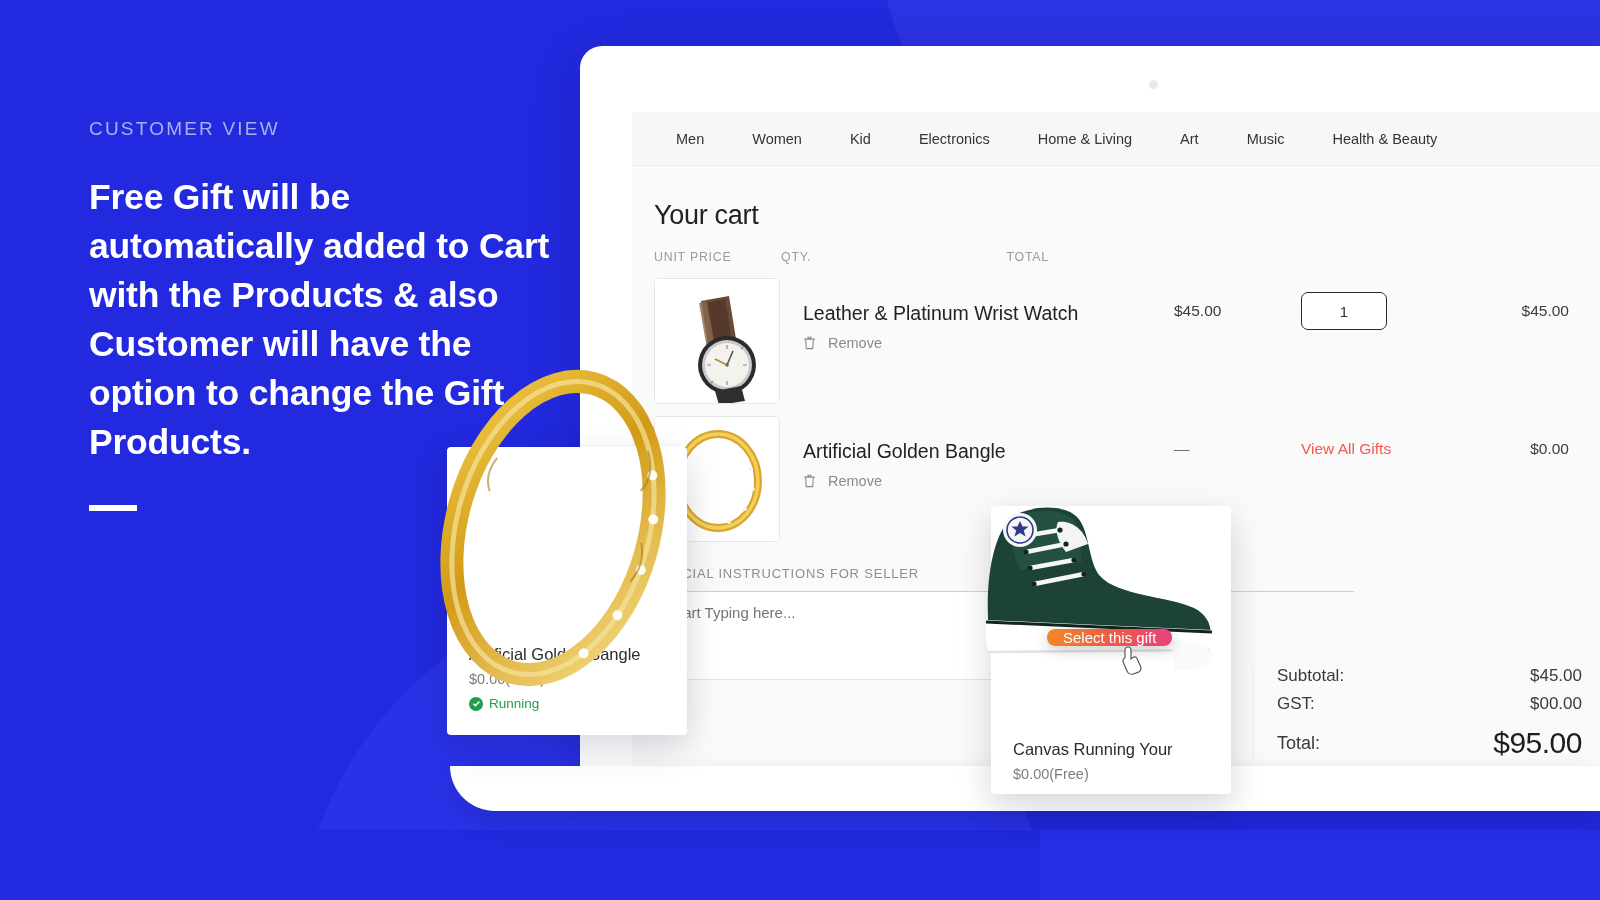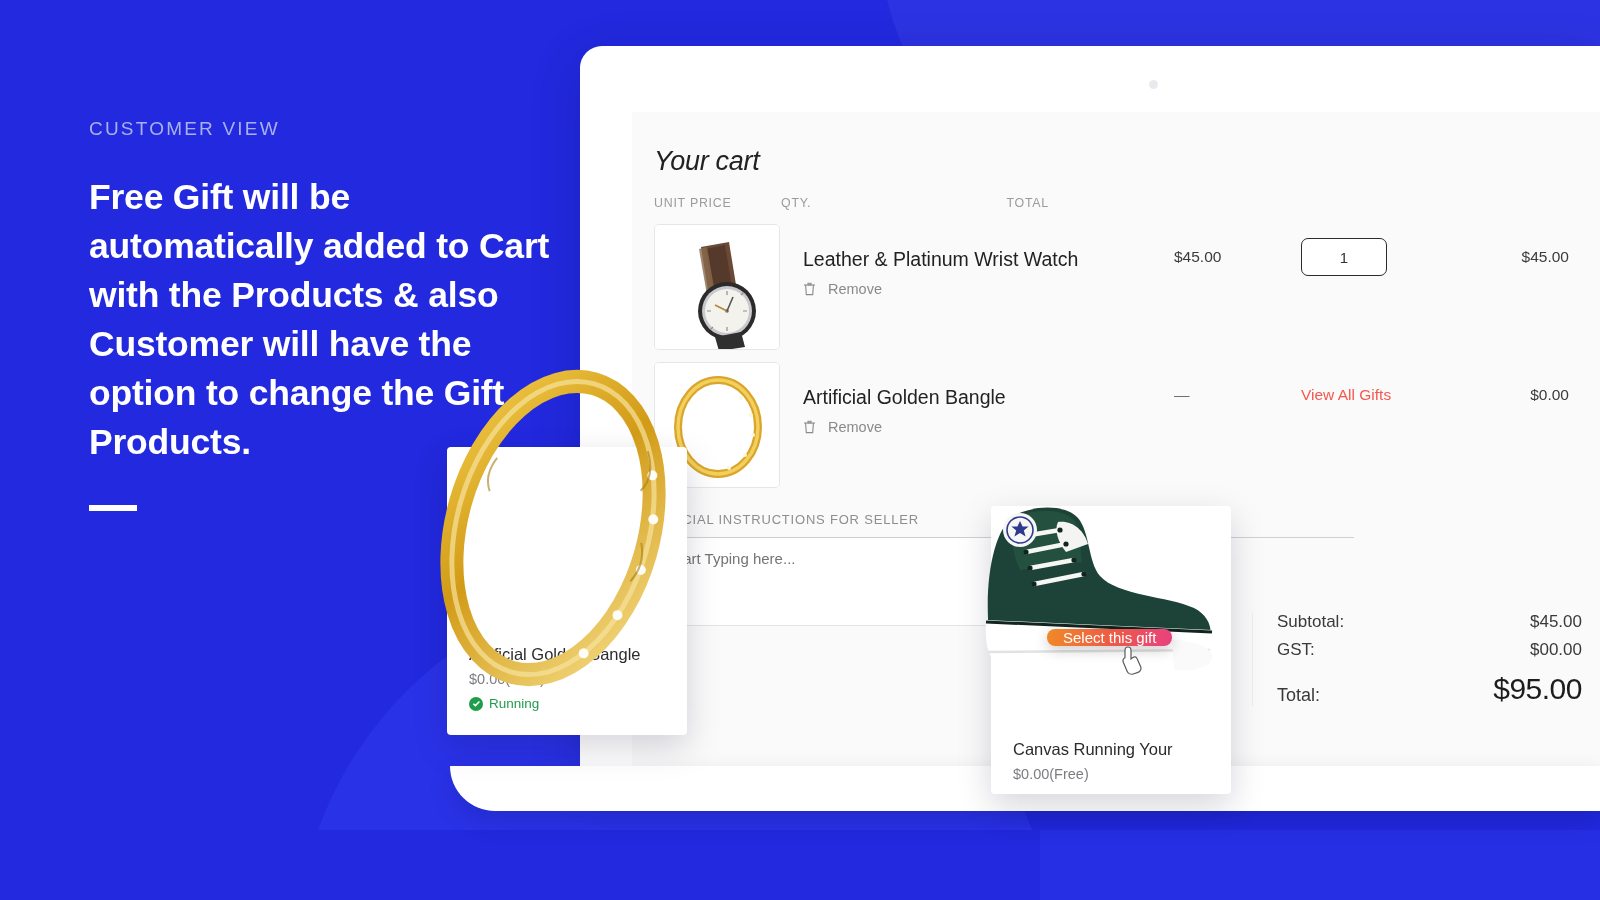--- a/index.html
+++ b/index.html
@@ -68,21 +68,21 @@
     height:54px; background:#f7f7f8; border-bottom:1px solid #ececed;
     display:flex; align-items:center; padding-left:20px; gap:0;
   }
   .nav-item {
     font-size:14.5px; color:#343434; padding:0 24px; white-space:nowrap;
     cursor:pointer;
   }
 
   
   .cart { padding:34px 0 0 22px; position:relative; }
-  .cart-title { font-size:27px; color:#222; font-weight:400; letter-spacing:-.3px;font-style:italic; }
+  .cart-title { font-size:27px; color:#222; font-weight:400; letter-spacing:-.3px; }
 
   .grid-head {
     display:flex; margin-top:19px; font-size:12.4px; letter-spacing:.75px;
     color:#9b9b9f; text-transform:uppercase;
   }
   .col-prod  { width:520px; }
   .col-price { width:127px; }
   .col-qty   { width:158px; }
   .col-total { width:110px; text-align:right; }
 
@@ -124,21 +124,21 @@
     margin-top:0; width:350px; height:88px; border:1px solid #e3e3e5;
     border-top:none; background:#fff; padding:12px 14px; font-size:15px;
     color:#a6a6ab; font-family:"Liberation Sans", sans-serif;
   }
 
   
   .totals {
     position:absolute; left:620px; top:500px; width:330px;
     border-left:1px solid #eeeef0; padding-left:24px;
   }
-  .t-row { display:flex; justify-content:space-between; align-items:flex-end; }
+  .t-row { display:flex; justify-content:space-between; align-items:center; }
   .t-row + .t-row { margin-top:8px; }
   .t-k { font-size:17px; color:#3a3a3a; }
   .t-v { font-size:17px; color:#3a3a3a; }
   .t-row.big { margin-top:12px; }
   .t-row.big .t-k { font-size:18px; }
   .t-row.big .t-v { font-size:30px; color:#1d1d1f; letter-spacing:-.5px; }
 
   
   .gift-card {
     position:absolute; background:#fff; border-radius:4px;
@@ -181,20 +181,30 @@
   <div class="headline">Free Gift will be automatically added to Cart with the Products &amp; also Customer will have the option to change the Gift Products.</div>
   <div class="rule"></div>
 </div>
 
 <div class="laptop">
   <div class="laptop-screen"></div>
   <div class="cam-dot"></div>
 
   <div class="viewport">
 
+    <div class="nav">
+      <div class="nav-item">Men</div>
+      <div class="nav-item">Women</div>
+      <div class="nav-item">Kid</div>
+      <div class="nav-item">Electronics</div>
+      <div class="nav-item">Home &amp; Living</div>
+      <div class="nav-item">Art</div>
+      <div class="nav-item">Music</div>
+      <div class="nav-item">Health &amp; Beauty</div>
+    </div>
 
     <div class="cart">
       <div class="cart-title">Your cart</div>
 
       <div class="grid-head">
         <div class="col-price">UNIT PRICE</div>
         <div class="col-qty">QTY.</div>
         <div class="col-total">TOTAL</div>
       </div>
 

